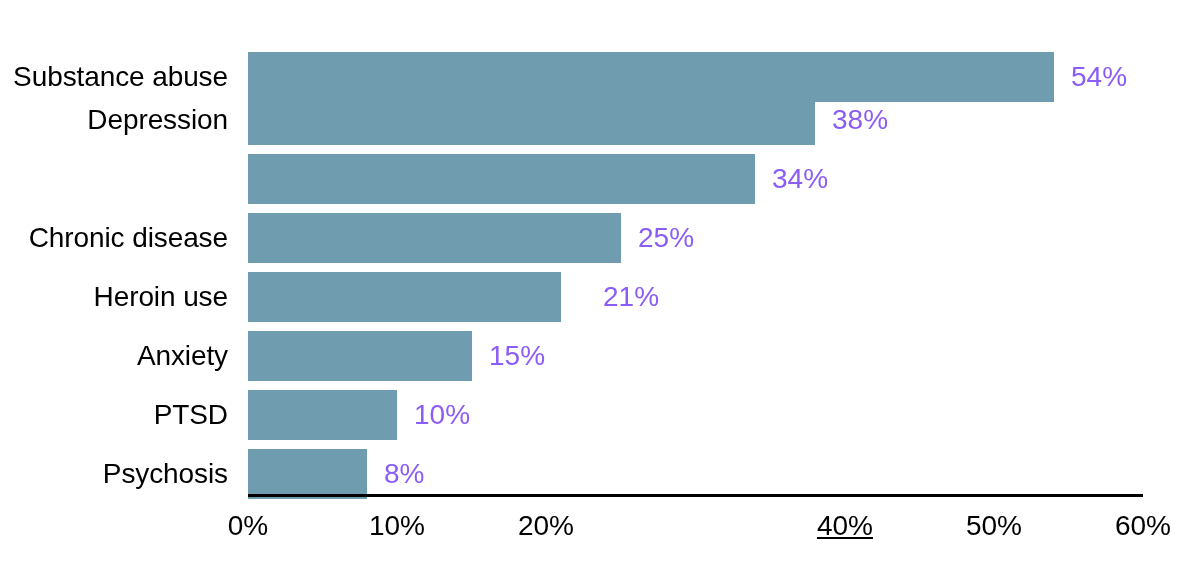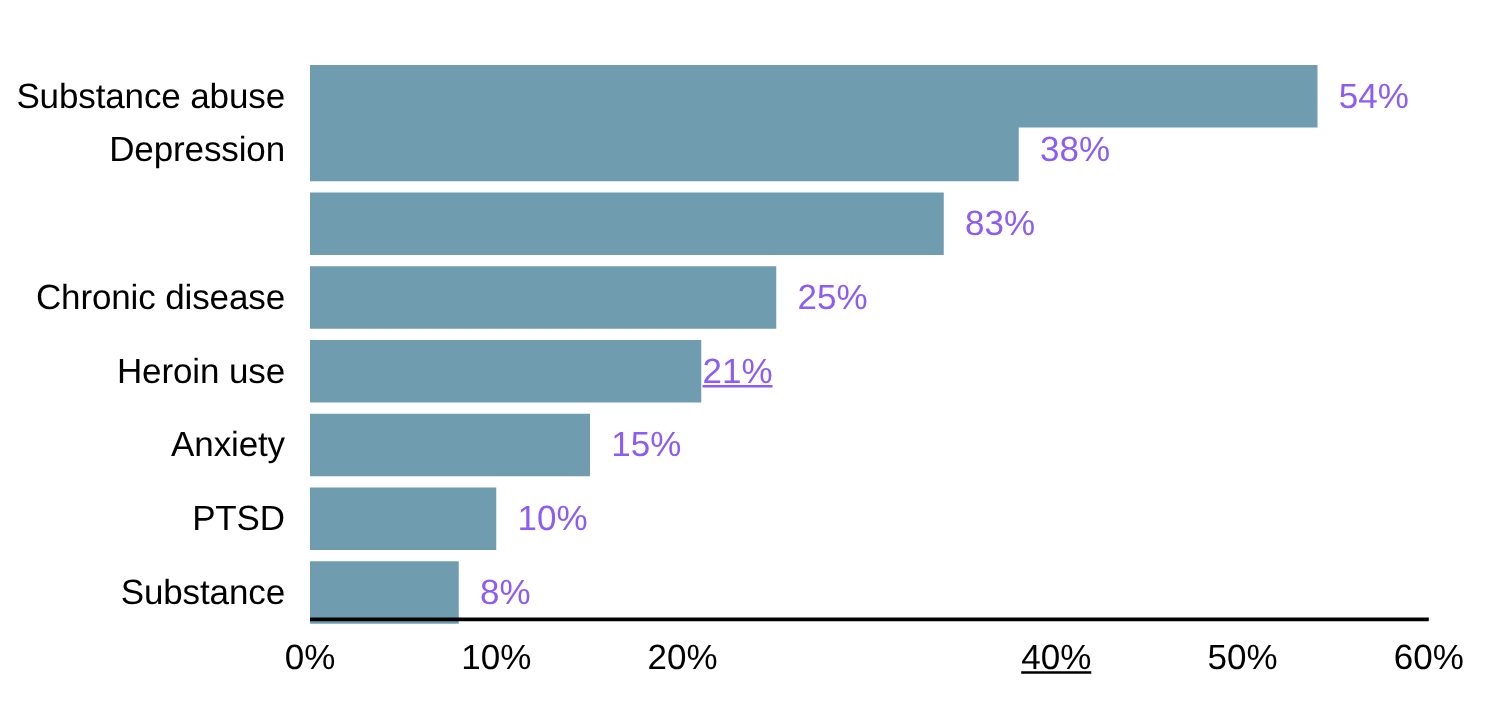--- a/index.html
+++ b/index.html
@@ -117,49 +117,49 @@
     </div>
 
     <div class="bar-row" style="top:95px;">
       <div class="cat-label">Depression</div>
       <div class="bar" style="width: 567px; background: rgb(112, 156, 176);"></div>
       <div class="bar-value" style="left:832px;">38%</div>
     </div>
 
     <div class="bar-row" style="top:154px;">
       <div class="bar" style="width: 507px; background: rgb(112, 156, 176);"></div>
-      <div class="bar-value" style="left:772px;">83%</div>
+      <div class="bar-value" style="left:772px;">34%</div>
     </div>
 
     <div class="bar-row" style="top:213px;">
       <div class="cat-label">Chronic disease</div>
       <div class="bar" style="width: 373px; background: rgb(112, 156, 176);"></div>
       <div class="bar-value" style="left:638px;">25%</div>
     </div>
 
     <div class="bar-row" style="top:272px;">
       <div class="cat-label">Heroin use</div>
       <div class="bar" style="width: 313px; background: rgb(112, 156, 176);"></div>
-      <div class="bar-value" style="left:562px;text-decoration:underline;">21%</div>
+      <div class="bar-value" style="left:603px;">21%</div>
     </div>
 
     <div class="bar-row" style="top:331px;">
       <div class="cat-label">Anxiety</div>
       <div class="bar" style="width: 224px; background: rgb(112, 156, 176);"></div>
       <div class="bar-value" style="left:489px;">15%</div>
     </div>
 
     <div class="bar-row" style="top:390px;">
       <div class="cat-label">PTSD</div>
       <div class="bar" style="width: 149px; background: rgb(112, 156, 176);"></div>
       <div class="bar-value" style="left:414px;">10%</div>
     </div>
 
     <div class="bar-row" style="top:449px;">
-      <div class="cat-label">Substance</div>
+      <div class="cat-label">Psychosis</div>
       <div class="bar" style="width: 119px; background: rgb(112, 156, 176);"></div>
       <div class="bar-value" style="left:384px;">8%</div>
     </div>
 
   </div>
 
   <div class="axis-line" style="background: rgb(0, 0, 0); left: 248px; width: 895px;"></div>
 
   <div class="axis-ticks">
     <div class="tick-label" style="left:248px;">0%</div>

